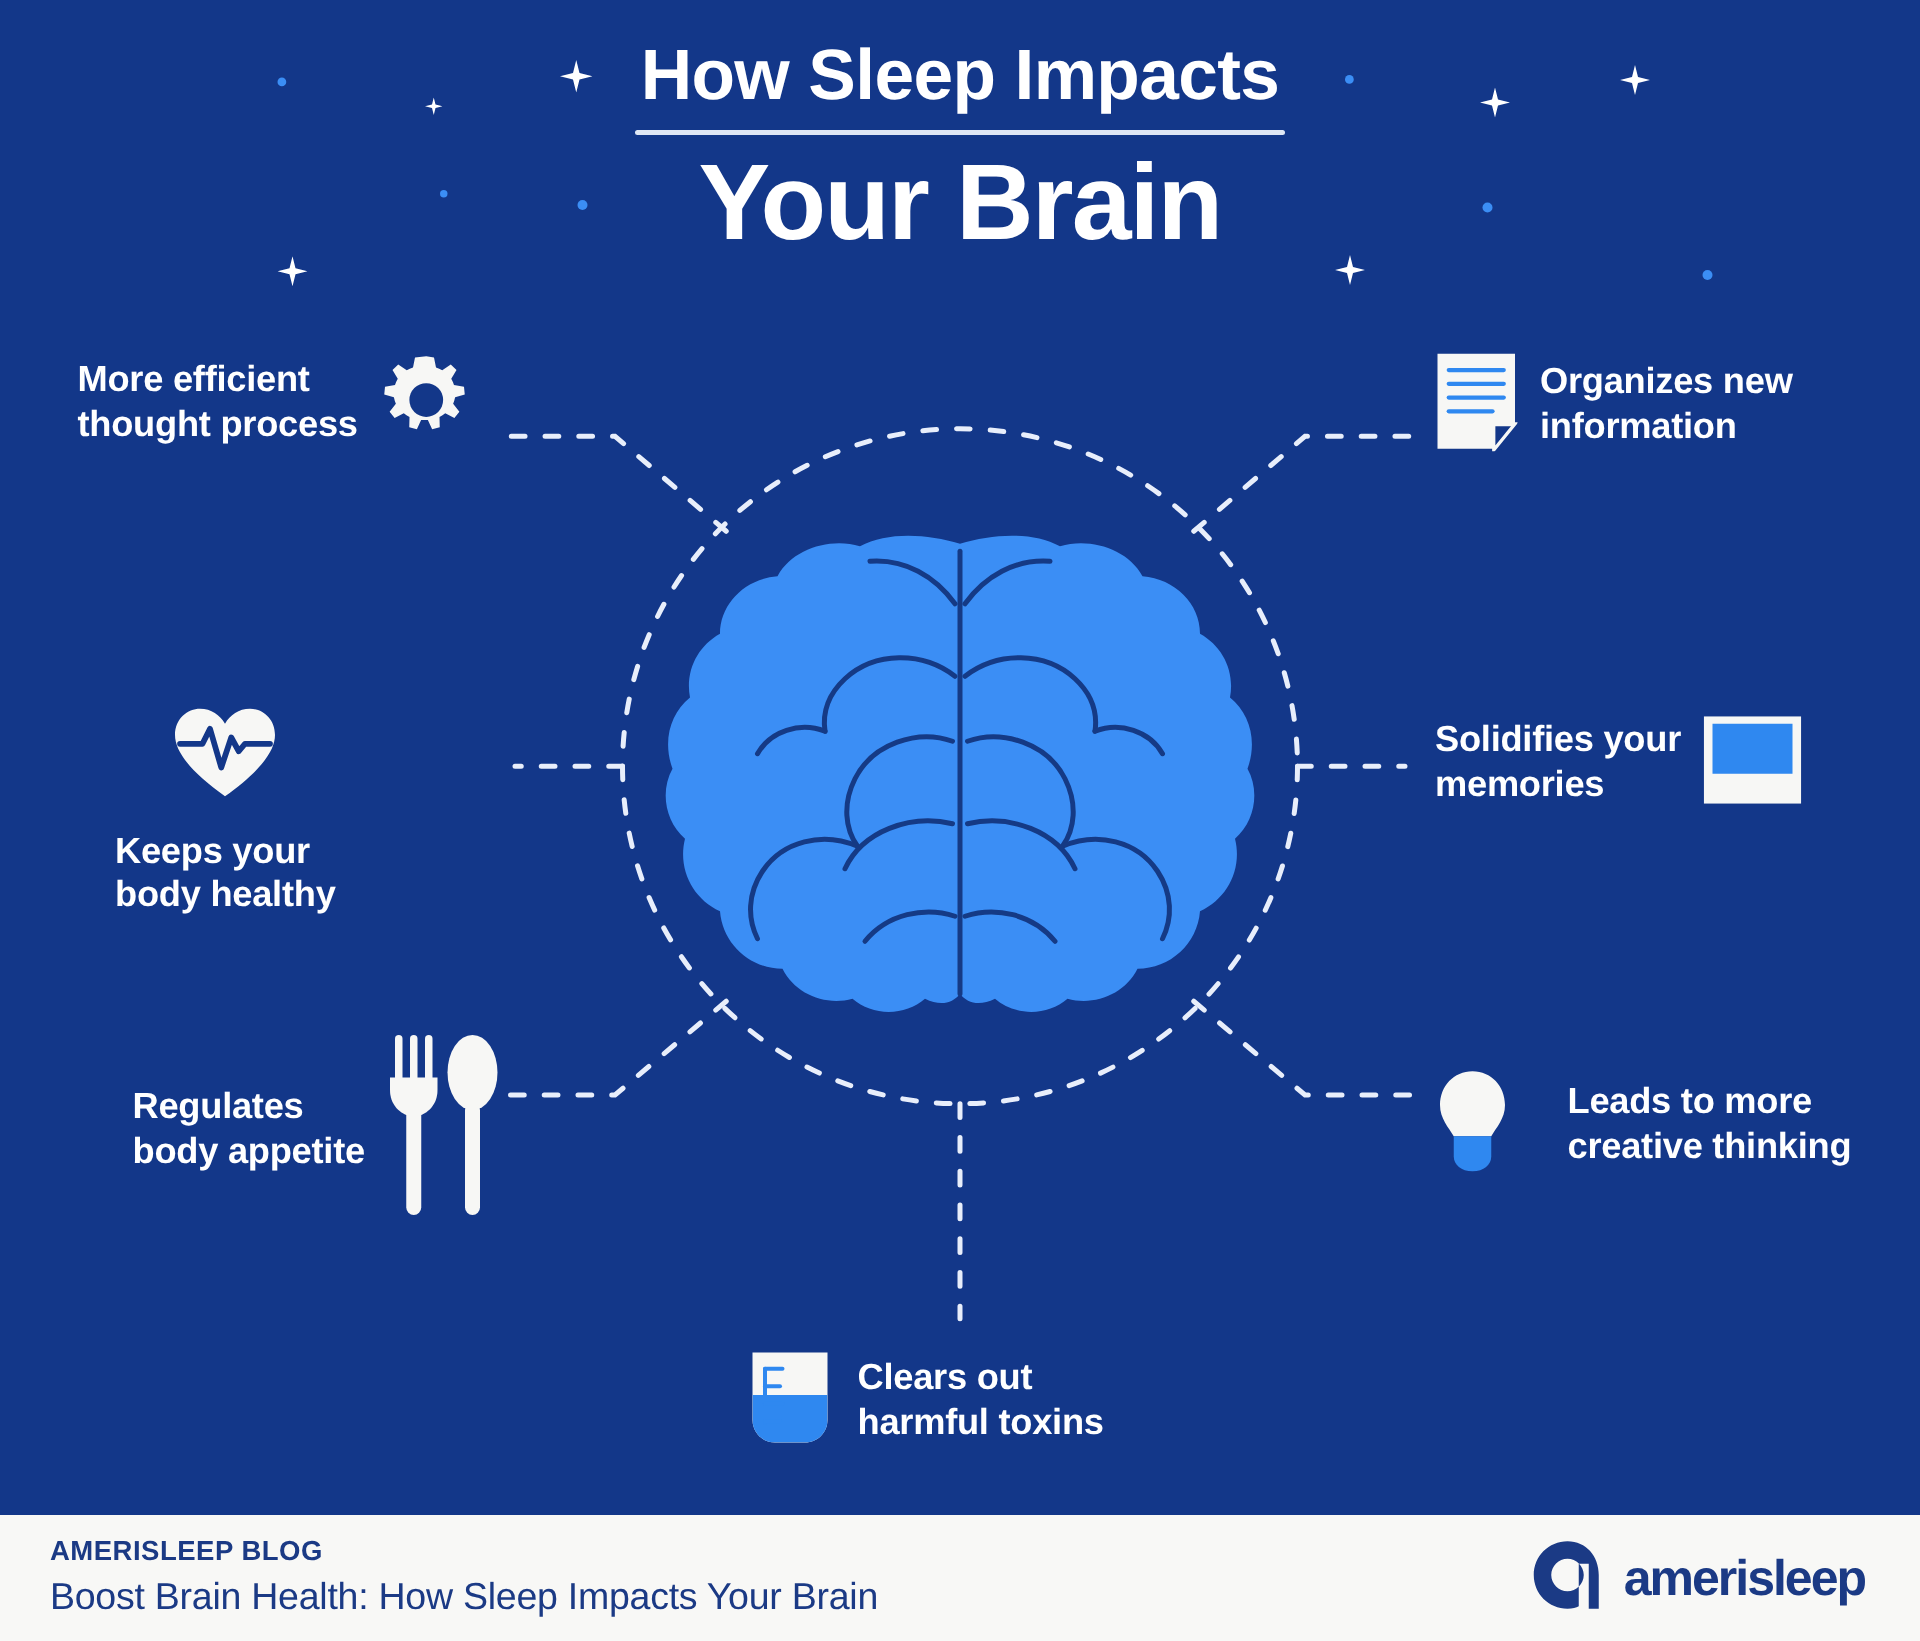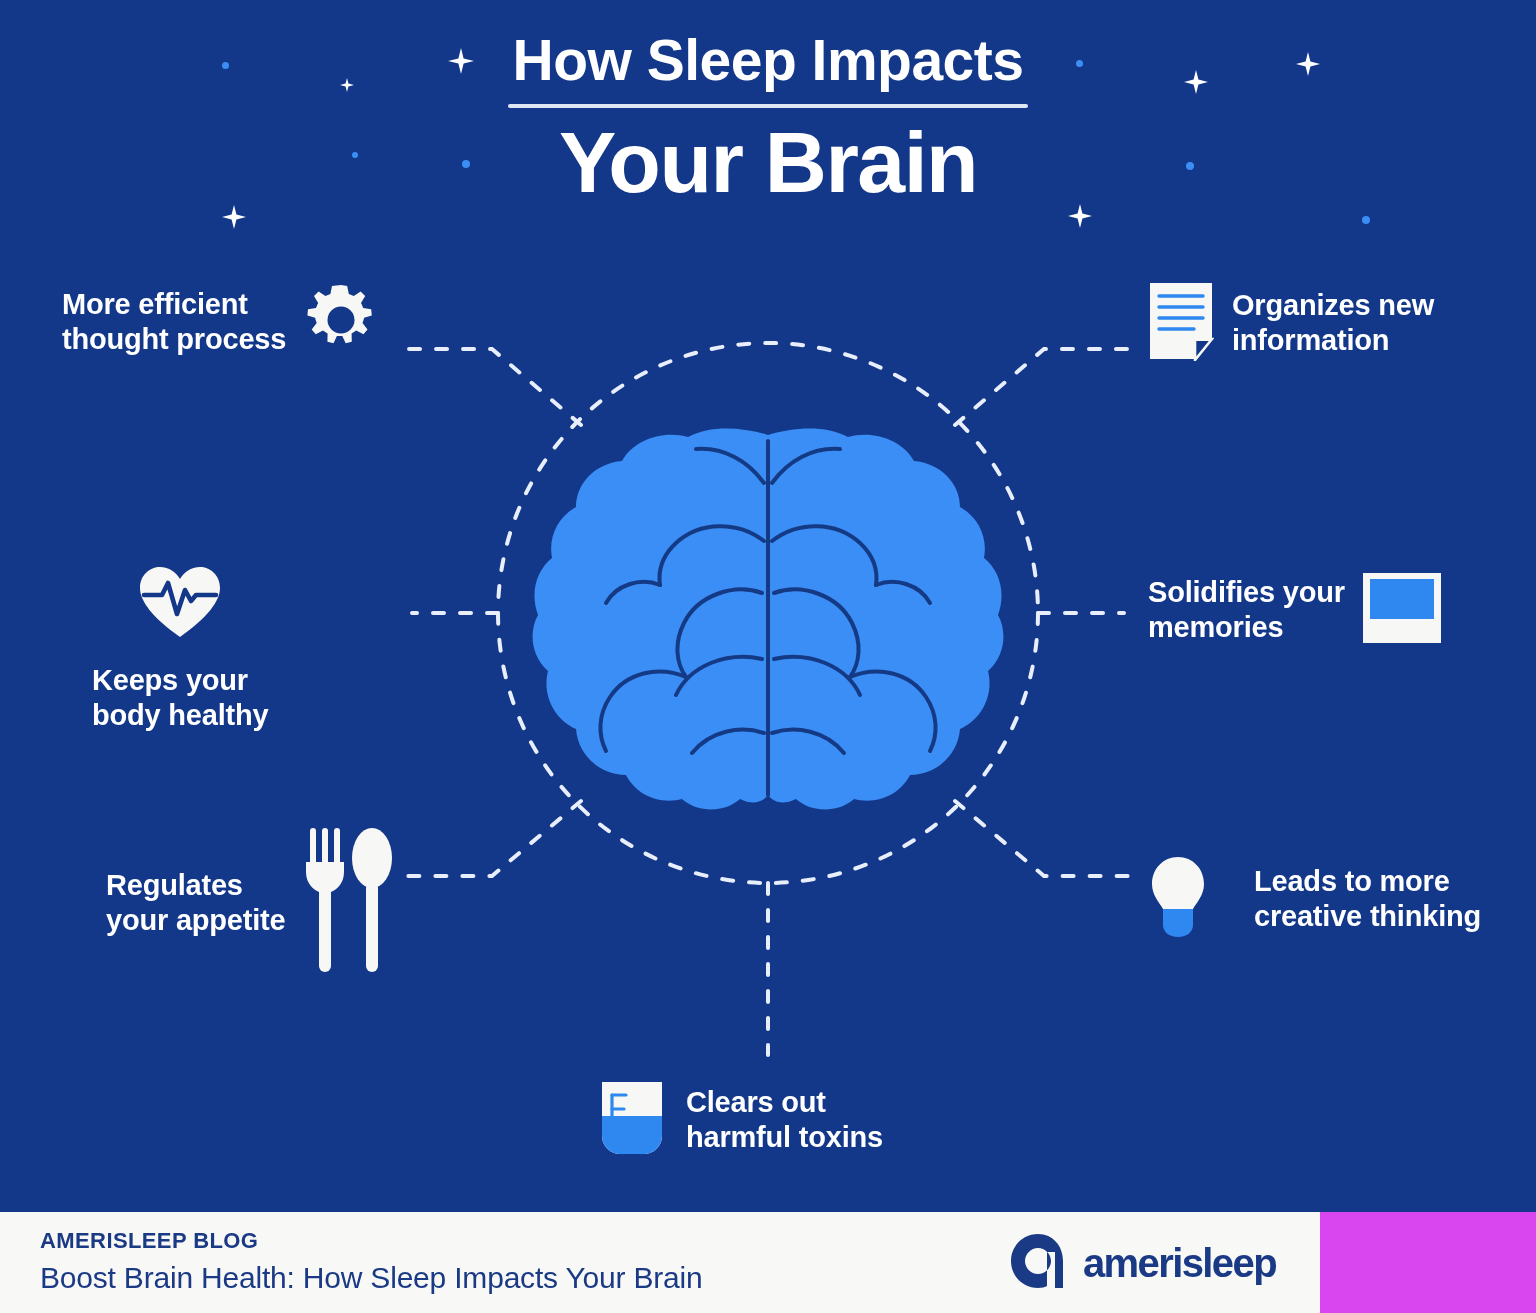--- a/index.html
+++ b/index.html
@@ -8,21 +8,21 @@
     background: #ffffff;
   }
   body {
     font-family: "Liberation Sans", sans-serif;
   }
   #poster {
     position: relative;
     width: 1536px;
     height: 1313px;
     overflow: hidden;
-    background: #d946ef;
+    background: #fca5a5;
   }
   #canvas {
     position: absolute;
     left: 0; top: 0;
     width: 1536px;
     height: 1212px;
     background: #133789;
     overflow: hidden;
   }
 
@@ -105,21 +105,21 @@
   #spoke-memories  { left: 1148px; top: 573px; }
   #spoke-appetite  { left: 106px;  top: 828px; }
   #spoke-creative  { left: 1150px; top: 855px; gap: 48px; }
   #spoke-toxins    { left: 596px;  top: 1078px; }
 
   
   #footer {
     position: absolute;
     left: 0;
     top: 1212px;
-    width: 1320px;
+    width: 1536px;
     height: 101px;
     background: #f8f8f6;
     display: flex;
     align-items: center;
     justify-content: space-between;
     box-sizing: border-box;
     padding: 0 44px 0 40px;
   }
   #footer-text { display: block; }
   #footer-kicker {
@@ -304,21 +304,21 @@
       <span class="icon-box">
         <svg width="78" height="70" viewBox="0 0 78 70">
           <rect x="0" y="0" width="78" height="70" fill="#f7f7f5"></rect>
           <rect x="7" y="6" width="64" height="40" fill="#2f88f0"></rect>
         </svg>
       </span>
     </div>
 
     <div class="spoke" id="spoke-appetite">
       <div class="spoke-text">Regulates
-your appetite</div>
+body appetite</div>
       <span class="icon-box">
         <svg width="92" height="146" viewBox="0 0 92 146">
 
           <g fill="#f7f7f5">
             <rect x="6" y="0" width="6" height="42" rx="3"></rect>
             <rect x="18" y="0" width="6" height="42" rx="3"></rect>
             <rect x="30" y="0" width="6" height="42" rx="3"></rect>
             <path d="M2 34 h38 v10 c0 12 -8 18 -13 20 l0 0 h-12 c-5 -2 -13 -8 -13 -20 Z"></path>
             <rect x="15" y="56" width="12" height="88" rx="6"></rect>
           </g>

